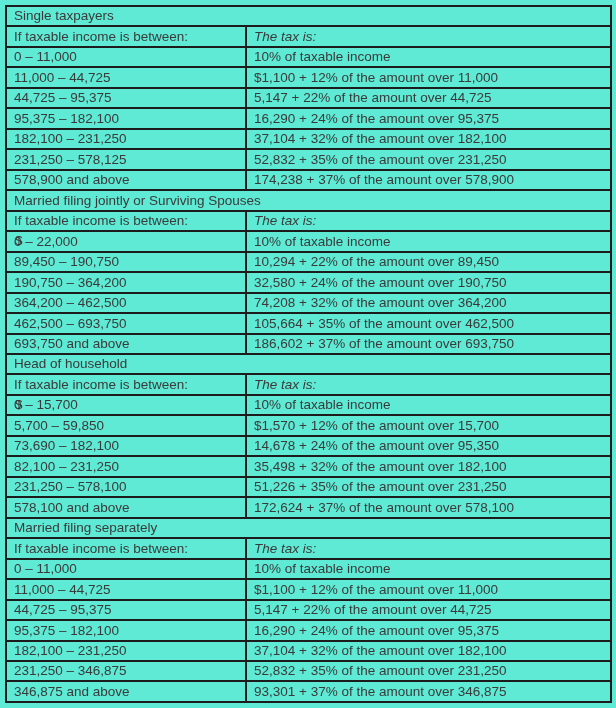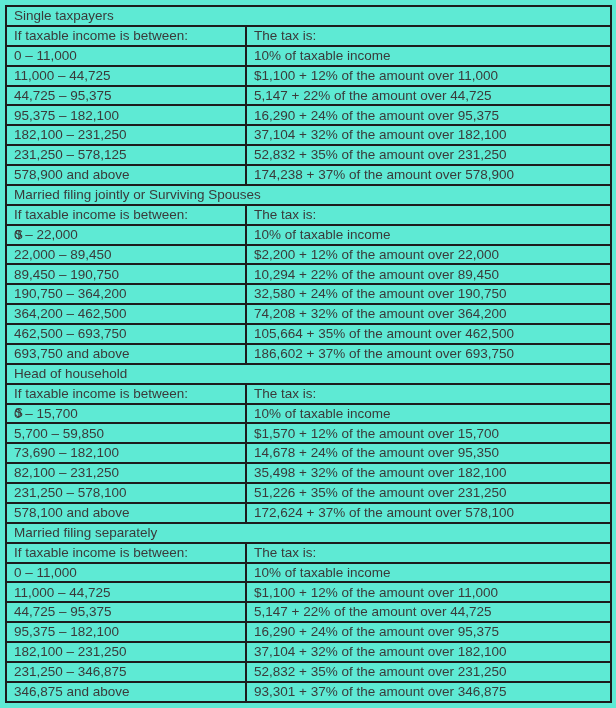--- a/index.html
+++ b/index.html
@@ -26,21 +26,21 @@
     font-size: 13.5px;
     color: #3a3a3a;
     line-height: 1;
     vertical-align: middle;
     padding: 0 2px 0 7px;
     white-space: nowrap;
     overflow: hidden;
   }
   td.section-title { padding-left: 8px; }
   td.col-header-income { padding-left: 8px; border-radius: 6px; }
-  td.col-header-tax { padding-left: 7px; }
+  td.col-header-tax { padding-left: 7px; font-style: italic; }
   td.range-cell { position: relative; padding-left: 38px; border-radius: 9px; }
   td.range-cell .dollar {
     position: absolute;
     left: 8px; top: 50%;
     transform: translateY(-50%);
   }
   td.tax-cell { padding-left: 7px; }
 </style>
 </head>
 <body>
@@ -125,27 +125,20 @@
   </tr>
 
   <tr class="data-row">
     <td class="range-cell">
       <span class="dollar">$</span>
       <span class="range">0 – 22,000</span>
     </td>
     <td class="tax-cell">10% of taxable income</td>
   </tr>
 
-  <tr class="data-row">
-    <td class="range-cell">
-      <span class="dollar"></span>
-      <span class="range">22,000 – 89,450</span>
-    </td>
-    <td class="tax-cell">$2,200 + 12% of the amount over 22,000</td>
-  </tr>
 
   <tr class="data-row">
     <td class="range-cell">
       <span class="dollar"></span>
       <span class="range">89,450 – 190,750</span>
     </td>
     <td class="tax-cell">10,294 + 22% of the amount over 89,450</td>
   </tr>
 
   <tr class="data-row">

